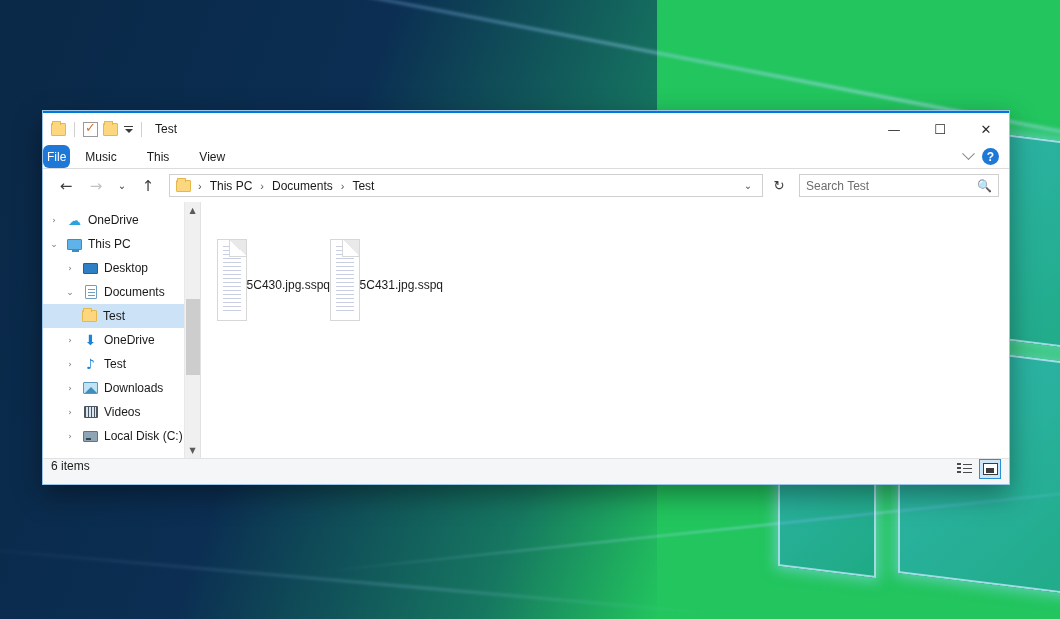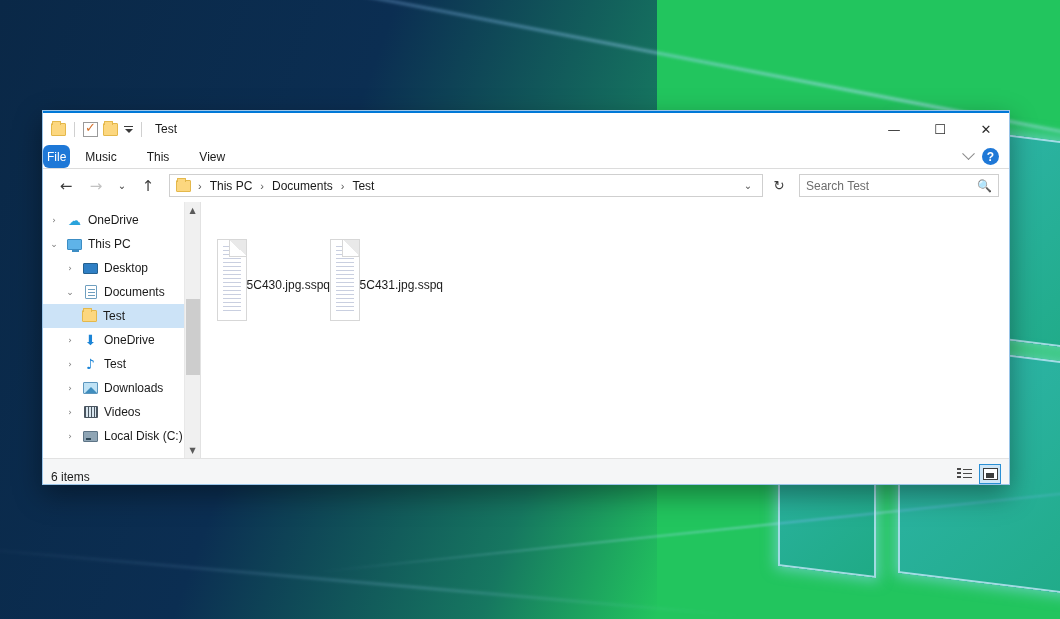--- a/index.html
+++ b/index.html
@@ -355,21 +355,21 @@
     font-size: 12px; color: #1a1a1a;
     text-align: center; line-height: 14px;
     font-family: "Liberation Sans", sans-serif;
   }
 
   
   .statusbar {
     height: 26px; flex: 0 0 auto;
     background: #f5f6f7;
     border-top: 1px solid #e2e2e2;
-    display: flex; align-items: flex-end;
+    display: flex; align-items: flex-start;
     padding: 0 8px;
   }
   .status-text { font-size: 12px; color: #1a1a1a; }
   .view-btns { margin-left: auto; display: flex; gap: 4px; align-items: center; }
   .view-btn {
     width: 22px; height: 20px;
     display: flex; align-items: center; justify-content: center;
     border: 1px solid transparent;
   }
   .view-btn.active { border-color: #2a8fd4; background: #cfe6f7; }

